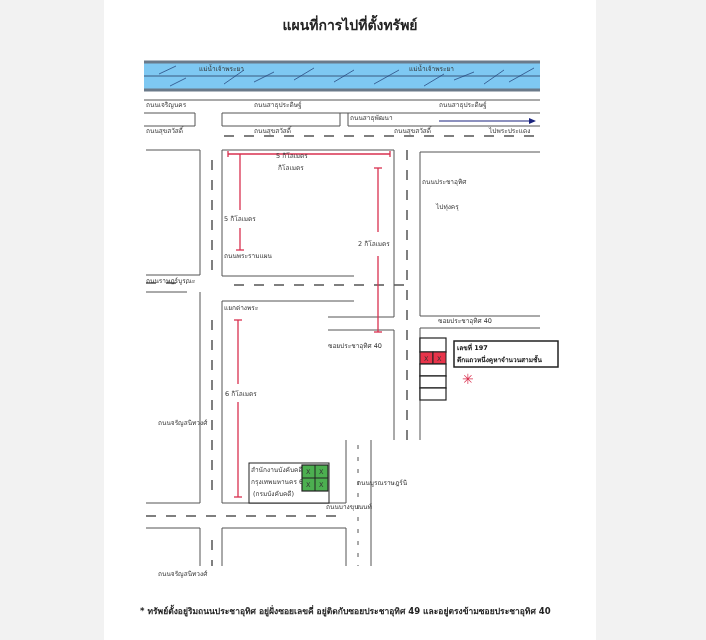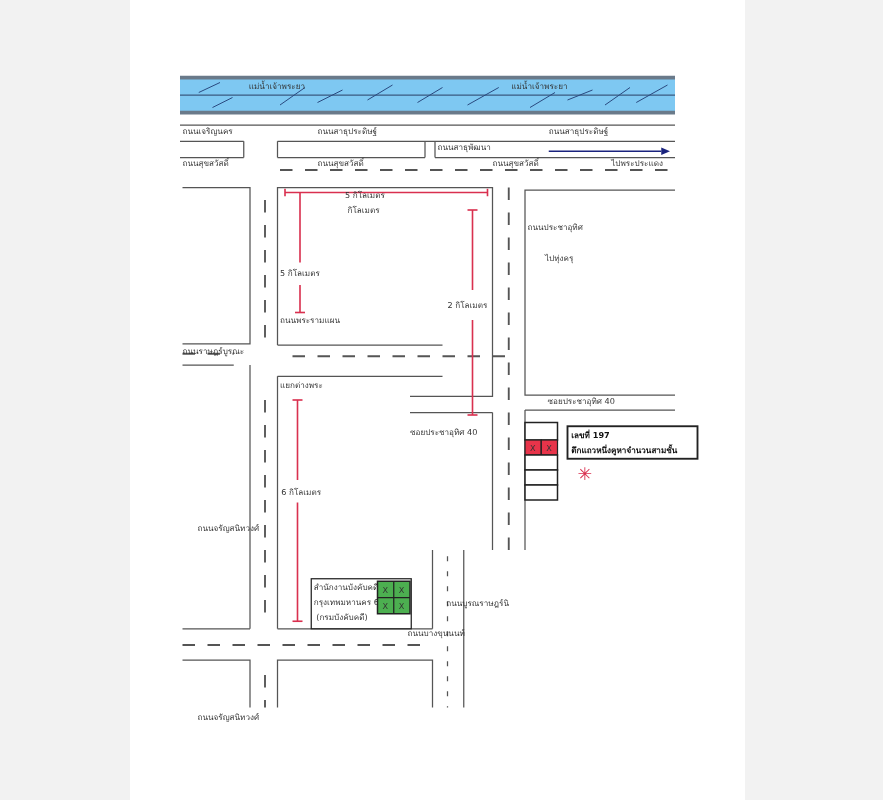--- a/index.html
+++ b/index.html
@@ -19,20 +19,21 @@
   .lblb { font-size: 6.5px; fill: #111; font-weight: bold; font-family: "DejaVu Sans", sans-serif; }
   .footnote {
     position: absolute; left: 36px; top: 604px; width: 460px;
     font-size: 8.5px; font-weight: bold; color: #222; white-space: nowrap;
   }
 </style>
 </head>
 <body>
 
 <div class="page">
+  <div class="title">แผนที่การไปที่ตั้งทรัพย์</div>
 
   <svg class="map" width="492" height="640" viewBox="0 0 492 640">
 
     <g>
       <rect x="40" y="62" width="396" height="28" fill="#7ec8f2"></rect>
       <line x1="40" y1="62" x2="436" y2="62" stroke="#6a7a8a" stroke-width="3"></line>
       <line x1="40" y1="90" x2="436" y2="90" stroke="#6a7a8a" stroke-width="3"></line>
       <line x1="40" y1="76" x2="436" y2="76" stroke="#3a5a80" stroke-width="1"></line>
       <g stroke="#2a4a80" stroke-width="0.8" fill="none">
         <path d="M55 74 L72 66"></path>
@@ -177,13 +178,14 @@
       <rect x="198" y="465" width="26" height="26" fill="#4caf50" stroke="#222" stroke-width="1.2"></rect>
       <line x1="211" y1="465" x2="211" y2="491" stroke="#222" stroke-width="1"></line>
       <line x1="198" y1="478" x2="224" y2="478" stroke="#222" stroke-width="1"></line>
       <text class="lbl" x="202" y="474">X</text>
       <text class="lbl" x="215" y="474">X</text>
       <text class="lbl" x="202" y="487">X</text>
       <text class="lbl" x="215" y="487">X</text>
     </g>
   </svg>
 
+  <div class="footnote">* ทรัพย์ตั้งอยู่ริมถนนประชาอุทิศ อยู่ฝั่งซอยเลขคี่ อยู่ติดกับซอยประชาอุทิศ 49 และอยู่ตรงข้ามซอยประชาอุทิศ 40</div>
 </div>
 
 </body></html>

